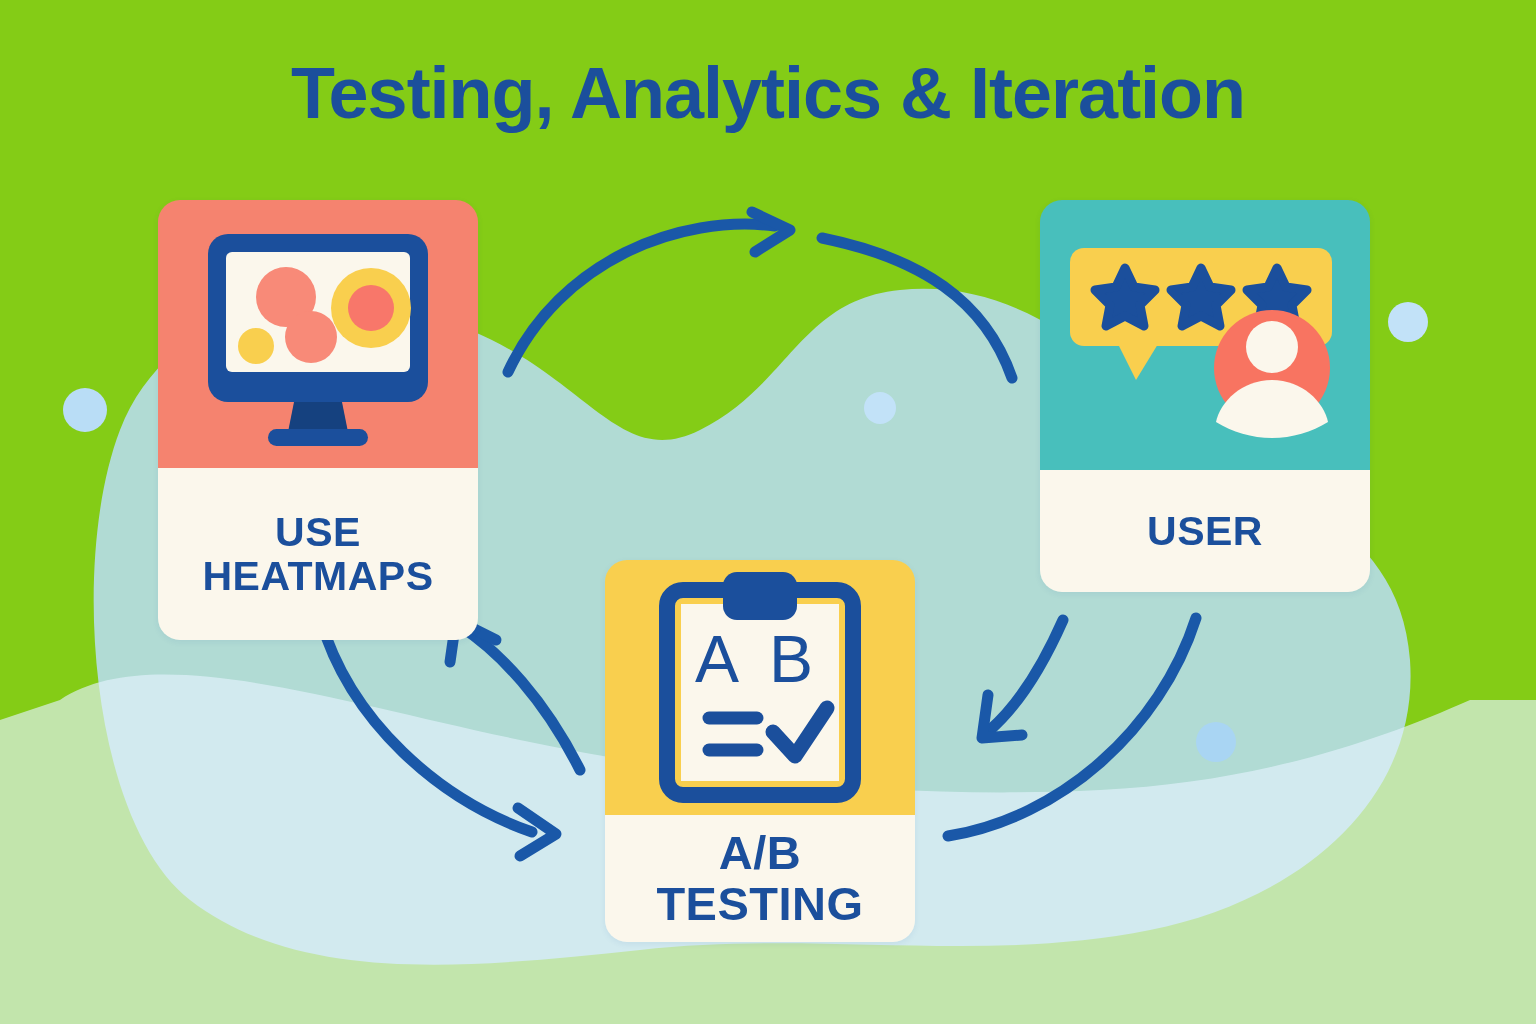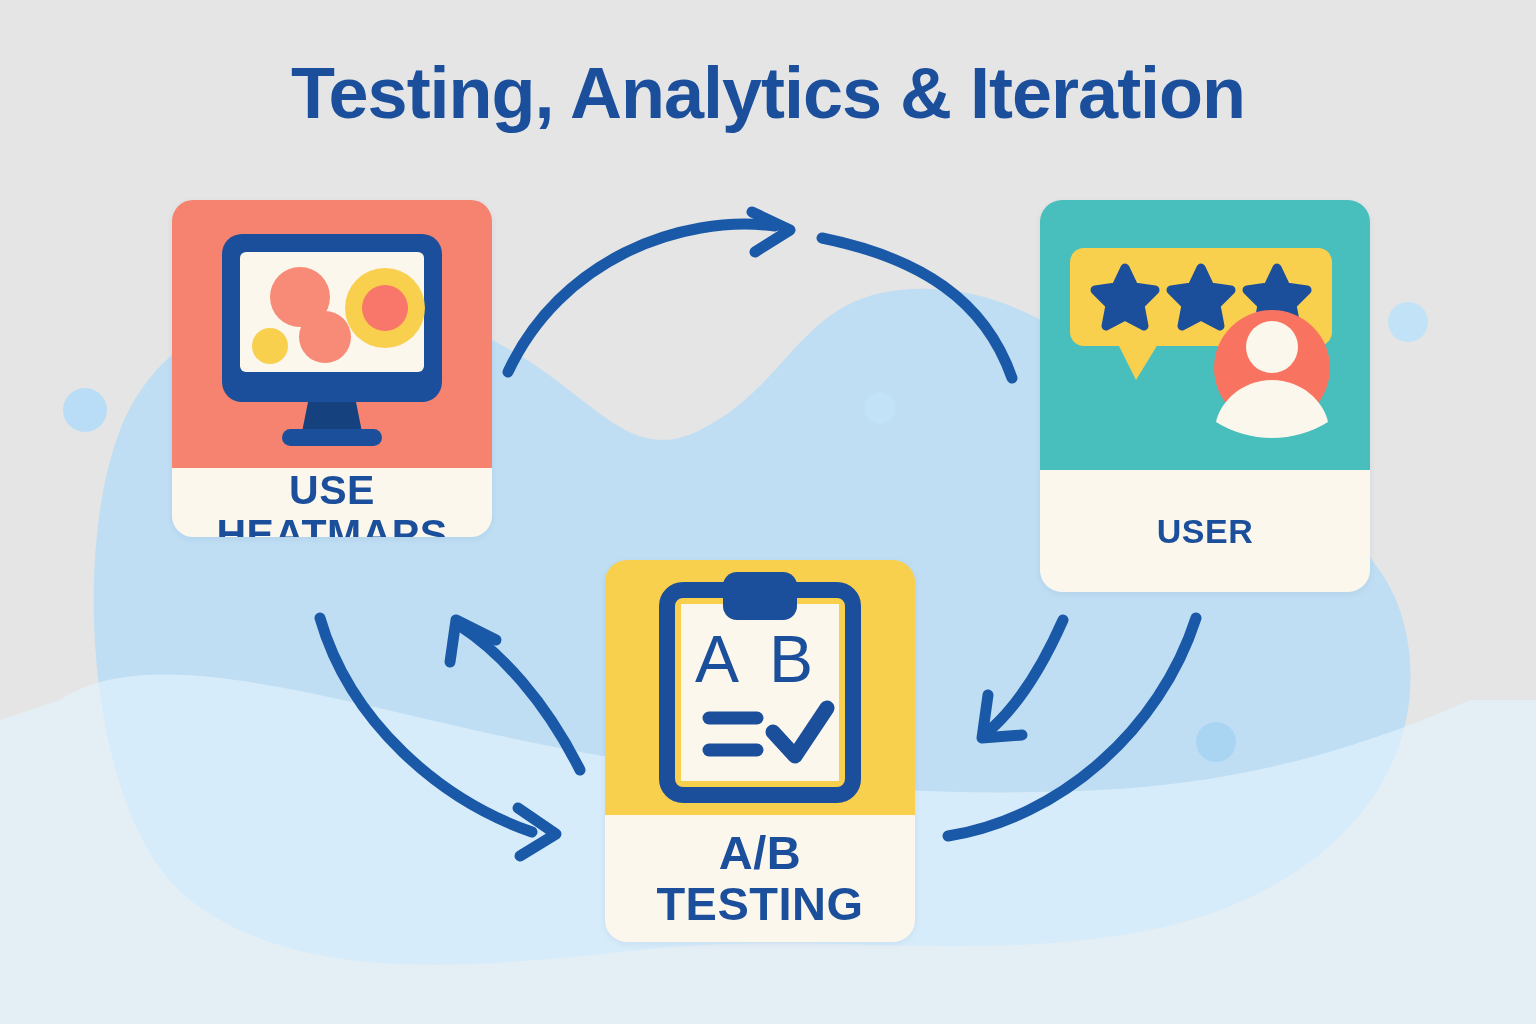--- a/index.html
+++ b/index.html
@@ -5,21 +5,21 @@
   html, body {
     margin: 0;
     padding: 0;
     background: #ffffff;
   }
   #canvas {
     position: relative;
     width: 1536px;
     height: 1024px;
     overflow: hidden;
-    background: #e5e5e5;
+    background: #84cc16;
     font-family: "Liberation Sans", sans-serif;
   }
   #bg-svg {
     position: absolute;
     inset: 0;
     width: 1536px;
     height: 1024px;
   }
   #arrows-svg {
     position: absolute;
@@ -63,28 +63,28 @@
     text-align: center;
     display: flex;
     flex-direction: column;
     align-items: center;
     justify-content: center;
     line-height: 1.08;
     letter-spacing: 0.5px;
   }
 
   
-  #card-heatmaps { left: 172px; top: 200px; width: 320px; height: 337px; border-radius: 21px; }
+  #card-heatmaps { left: 158px; top: 200px; width: 320px; height: 440px; }
   #card-heatmaps .card-art { height: 268px; background: #f5836f; }
   #card-heatmaps .card-label { font-size: 41px; }
 
   
   #card-feedback { left: 1040px; top: 200px; width: 330px; height: 392px; }
   #card-feedback .card-art { height: 270px; background: #48bfbc; }
-  #card-feedback .card-label { font-size: 34px; }
+  #card-feedback .card-label { font-size: 41px; }
 
   
   #card-abtest { left: 605px; top: 560px; width: 310px; height: 382px; }
   #card-abtest .card-art { height: 255px; background: #f9cf4e; }
   #card-abtest .card-label { font-size: 47px; }
 
   .art-svg { display: block; width: 100%; height: 100%; }
 </style>
 </head>
 <body>

